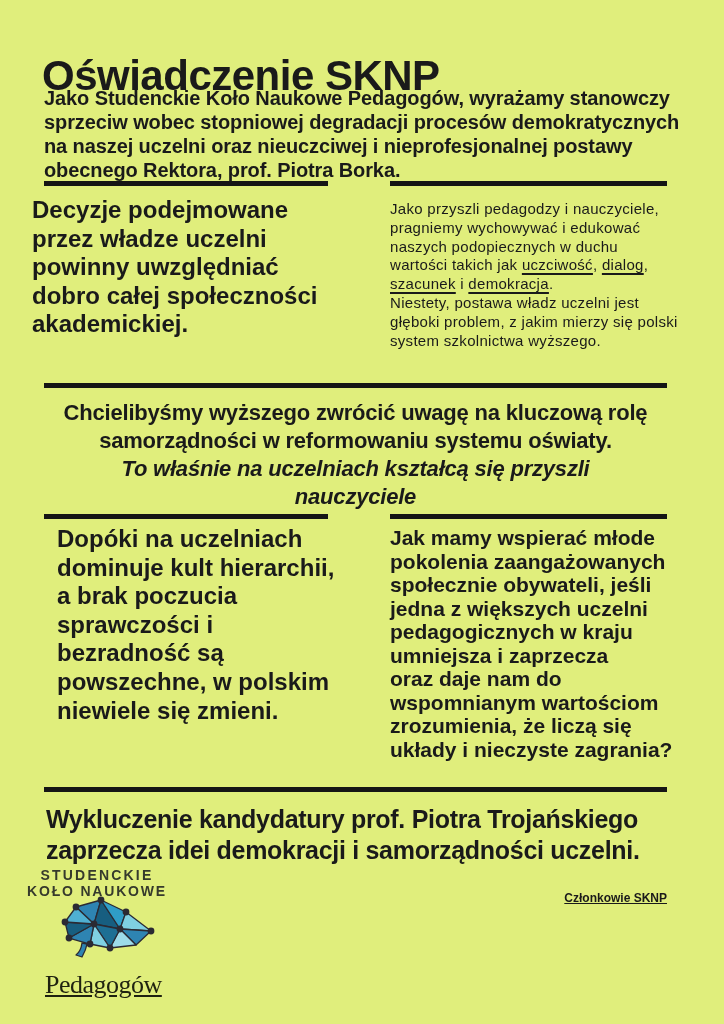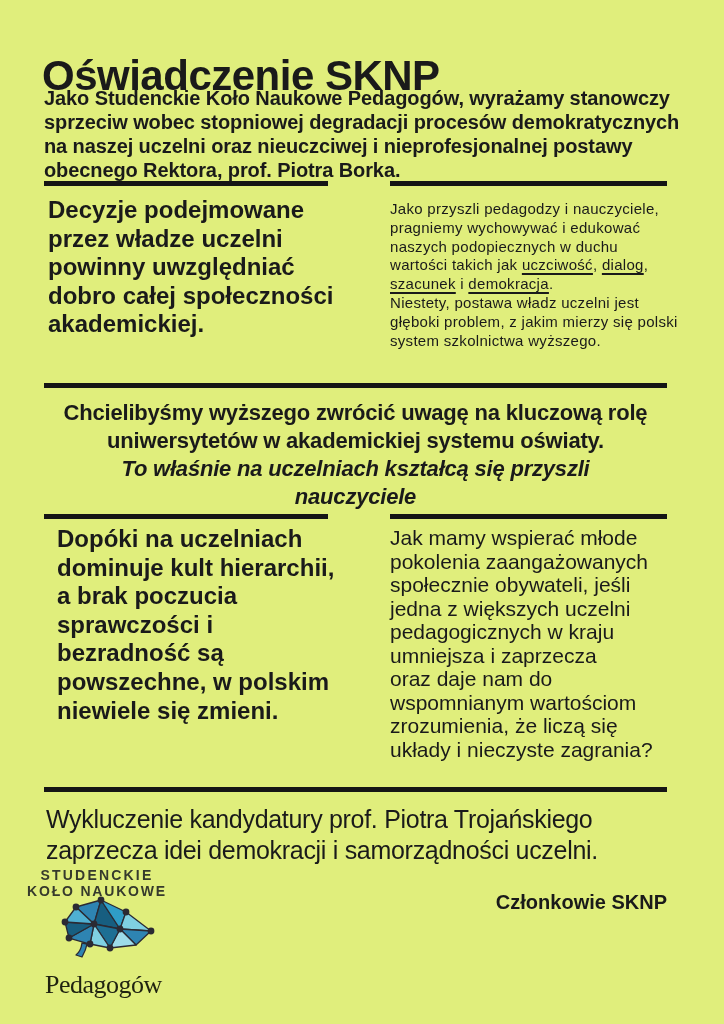--- a/index.html
+++ b/index.html
@@ -11,35 +11,35 @@
   .abs{position:absolute;}
   .title{left:42px; top:24px; font-size:42px; font-weight:700; letter-spacing:-0.5px; line-height:1.15;}
   .intro{left:44px; top:86px; font-size:20px; line-height:24px; font-weight:700; letter-spacing:-0.1px;}
   .rule{position:absolute; height:5px; background:#151515;}
   #r1a{left:44px; top:181px; width:284px;}
   #r1b{left:390px; top:181px; width:277px;}
   #r2 {left:44px; top:383px; width:623px;}
   #r3a{left:44px; top:514px; width:284px;}
   #r3b{left:390px; top:514px; width:277px;}
   #r4 {left:44px; top:787px; width:623px;}
-  .s1l{left:48px; top:196px; font-size:24px; line-height:28.5px; font-weight:700;}
+  .s1l{left:32px; top:196px; font-size:24px; line-height:28.5px; font-weight:700;}
   .s1r{left:390px; top:200px; font-size:15px; line-height:18.8px; font-weight:400; letter-spacing:0.3px;}
   .u{text-decoration:underline; text-underline-offset:2.5px; text-decoration-thickness:1.5px;}
   .s2{left:44px; top:399px; width:623px; text-align:center; font-size:22px; line-height:28px; font-weight:700; letter-spacing:-0.2px;}
   .s2 .it{font-style:italic;}
   .s3l{left:44px; top:525px; font-size:24px; line-height:28.6px; font-weight:700;margin-left:13px;}
-  .s3r{left:390px; top:526px; font-size:21px; line-height:23.5px; font-weight:400;}
-  .closing{left:46px; top:804px; font-size:25px; line-height:31px; font-weight:400; letter-spacing:-0.3px;}
+  .s3r{left:390px; top:526px; font-size:21px; line-height:23.5px; font-weight:700;}
+  .closing{left:46px; top:804px; font-size:25px; line-height:31px; font-weight:700; letter-spacing:-0.3px;}
   .org{left:24px; top:869px; width:146px; text-align:center; font-size:14px; font-weight:700;
        letter-spacing:2.2px; color:#363a2c; line-height:12px;}
   .org .l2{margin-top:4px; letter-spacing:1.8px;}
   .brain{left:48px; top:895px;}
   .orgname{left:45px; top:970px; font-family:"Liberation Serif","DejaVu Serif",serif;
-           font-size:26px; color:#1f2210; letter-spacing:-0.5px;}
-  .signature{right:57px; top:891px; font-size:20px; font-weight:700; text-align:right;}
+           font-size:26px; color:#1f2210; letter-spacing:-0.5px;text-decoration:underline;}
+  .signature{right:57px; top:891px; font-size:12px; font-weight:700; text-align:right;text-decoration:underline;}
   .ln{display:block;}
 </style>
 </head>
 <body>
 
 <div class="page">
 
   <h1 class="abs title">Oświadczenie SKNP</h1>
 
   <div class="abs intro">
@@ -68,21 +68,21 @@
     <span class="ln"><span class="u">szacunek</span><span> i </span><span class="u">demokracja</span><span>.</span></span>
     <span class="ln">Niestety, postawa władz uczelni jest</span>
     <span class="ln">głęboki problem, z jakim mierzy się polski</span>
     <span class="ln">system szkolnictwa wyższego.</span>
   </div>
 
   <div class="rule" id="r2"></div>
 
   <div class="abs s2">
     <span class="ln">Chcielibyśmy wyższego zwrócić uwagę na kluczową rolę</span>
-    <span class="ln">uniwersytetów w akademickiej systemu oświaty.</span>
+    <span class="ln">samorządności w reformowaniu systemu oświaty.</span>
     <span class="ln it">To właśnie na uczelniach kształcą się przyszli</span>
     <span class="ln it">nauczyciele</span>
   </div>
 
   <div class="rule" id="r3a"></div>
   <div class="rule" id="r3b"></div>
 
   <div class="abs s3l">
     <span class="ln">Dopóki na uczelniach</span>
     <span class="ln">dominuje kult hierarchii,</span>

